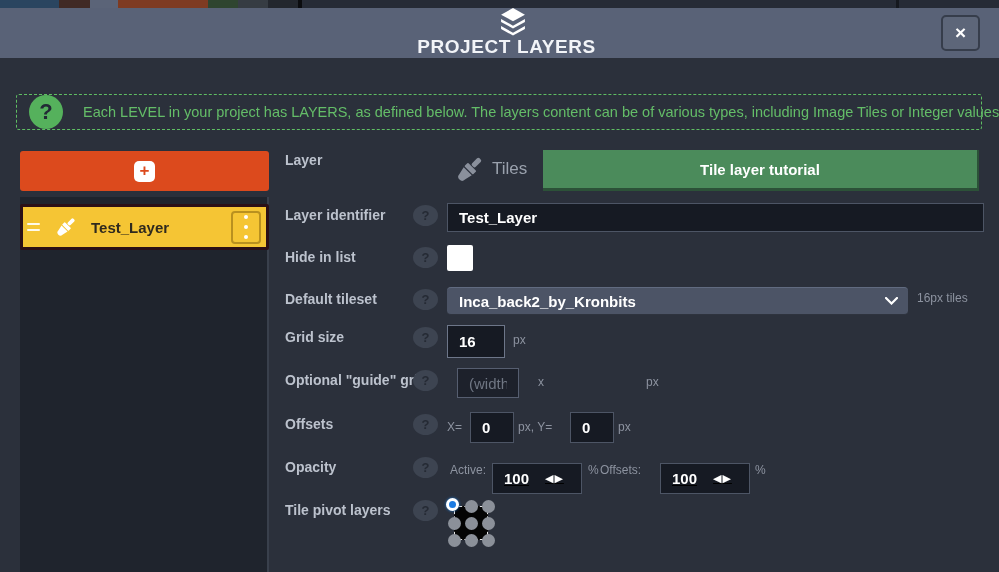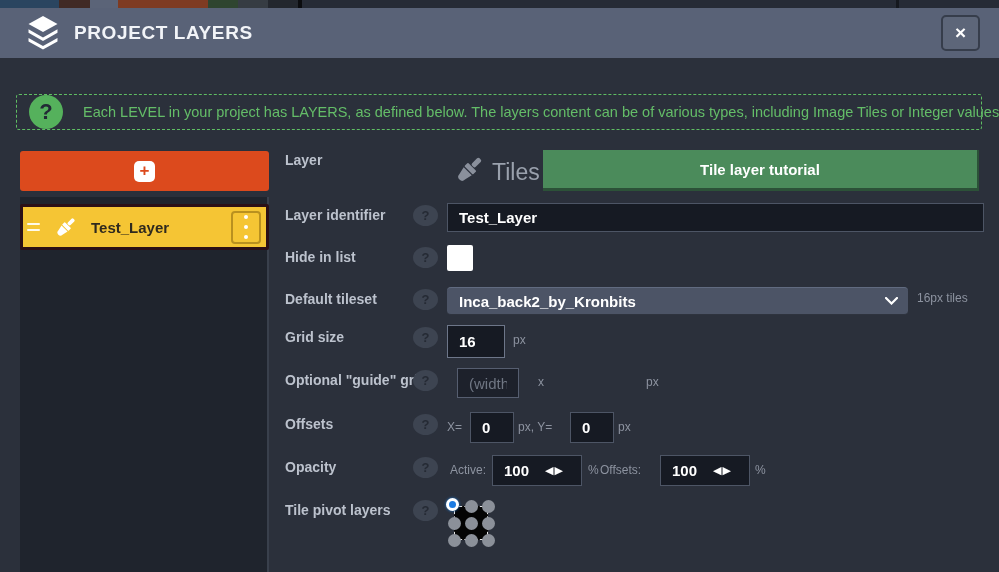--- a/index.html
+++ b/index.html
@@ -9,21 +9,21 @@
   
   .top-strip { position:absolute; left:0; top:0; width:999px; height:8px;
     background:linear-gradient(90deg,
       #2a4560 0,#2a4560 59px, #402a25 59px,#402a25 90px, #5b6478 90px,#5b6478 118px,
       #7e3b22 118px,#7e3b22 208px, #2f4530 208px,#2f4530 238px, #363c43 238px,#363c43 268px,
       #23272e 268px,#23272e 298px, #0b0c0f 298px,#0b0c0f 302px, #262b36 302px,#262b36 896px,
       #15181e 896px,#15181e 899px, #262b36 899px,#262b36 999px); }
 
   
   .header { position:absolute; left:0; top:8px; width:999px; height:50px; background:#596277;
-    display:flex; align-items:center; }
+    display:flex; align-items:center;flex-direction:column; }
   .header .logo { width:34px; height:34px; margin-left:26px; }
   .header .title { color:#f2f4f8; font-size:19px; font-weight:bold; letter-spacing:0.6px; margin-left:14px; }
   .close-btn { position:absolute; right:19px; top:7px; width:39px; height:36px; background:#5d6679;
     border:2px solid #363d4b; border-radius:5px; color:#fff; font-size:19px; font-weight:bold;
     display:flex; align-items:center; justify-content:center; cursor:pointer; }
 
   
   .banner { position:absolute; left:16px; top:94px; width:966px; height:36px;
     border:1px dashed #5fbe63; border-radius:3px; display:flex; align-items:center; }
   .banner .qcircle { width:34px; height:34px; border-radius:50%; background:#55b15c; color:#222a35;
@@ -58,21 +58,21 @@
     background:#3d4451; color:#252a34; font-weight:bold; font-size:13px;
     display:flex; align-items:center; justify-content:center; }
 
   .txt-input { background:#161a23; border:1px solid #4d5565; color:#fff; font-weight:600;
     font-size:15px; padding:0 11px; font-family:"Liberation Sans",sans-serif; }
   .txt-input::placeholder { color:#6f7683; font-weight:400; }
   .unit { position:absolute; color:#8d93a0; font-size:12px; }
 
   
   .type-brush { position:absolute; left:181px; top:2px; width:36px; height:36px; color:#8a909c; }
-  .type-value { position:absolute; left:222px; top:9px; color:#9aa1ad; font-size:23px; }
+  .type-value { position:absolute; left:222px; top:9px; color:#9aa1ad; font-size:17px; }
   .tutorial-btn { position:absolute; left:273px; top:0; width:436px; height:41px; background:#4b8b5b;
     border:none; border-bottom:3px solid #2c5138; border-right:2px solid #2c5138;
     color:#fff; font-weight:bold; font-size:15px; cursor:pointer; font-family:"Liberation Sans",sans-serif; }
 
   .identifier-input { position:absolute; left:177px; top:0; width:537px; height:29px; }
 
   .checkbox { position:absolute; left:177px; top:0; width:26px; height:26px; background:#fff;
     border-radius:2px; cursor:pointer; }
 
   .select { position:absolute; left:177px; top:0; width:461px; height:28px; background:#4c5466;
@@ -82,22 +82,22 @@
   .select .chev { margin-right:10px; display:flex; }
 
   .grid-input { position:absolute; left:177px; top:0; width:58px; height:33px; border-color:#6d7689; }
 
   .guide-w { position:absolute; left:177px; top:0; width:62px; height:30px; background:#1d212b; border-color:#565e70;margin-left:10px; }
   .guide-h { position:absolute; left:282px; top:0; width:86px; height:30px; background:#1d212b; border-color:#565e70; }
 
   .off-x { position:absolute; left:200px; top:0; width:44px; height:31px; }
   .off-y { position:absolute; left:300px; top:0; width:44px; height:31px; }
 
-  .stepper { position:absolute; top:0; width:90px; height:31px; background:#161a23;
-    border:1px solid #4d5565; display:flex; align-items:center; }
+  .stepper { position:absolute; top:8px; width:90px; height:31px; background:#161a23;
+    border:1px solid #4d5565; display:flex; align-items:center;text-decoration:underline; }
   .stepper input { background:transparent; border:none; outline:none; color:#fff; font-weight:600;
     font-size:15px; width:52px; padding-left:11px; font-family:"Liberation Sans",sans-serif; }
   .stepper .arrows { color:#fff; font-size:11px; letter-spacing:1px; cursor:pointer; }
 
   
   .pivot { position:absolute; left:178px; top:2px; width:47px; height:47px; }
   .pivot-square { position:absolute; left:6px; top:6px; width:34px; height:34px; background:#040404;
     border:1px dashed #e6e6e6; }
   .pivot-dot { position:absolute; width:13px; height:13px; border-radius:50%; background:#8b9099; cursor:pointer; }
   .pivot-dot.selected { width:13px; height:13px; background:#1b7be2; border:3px solid #fff;

